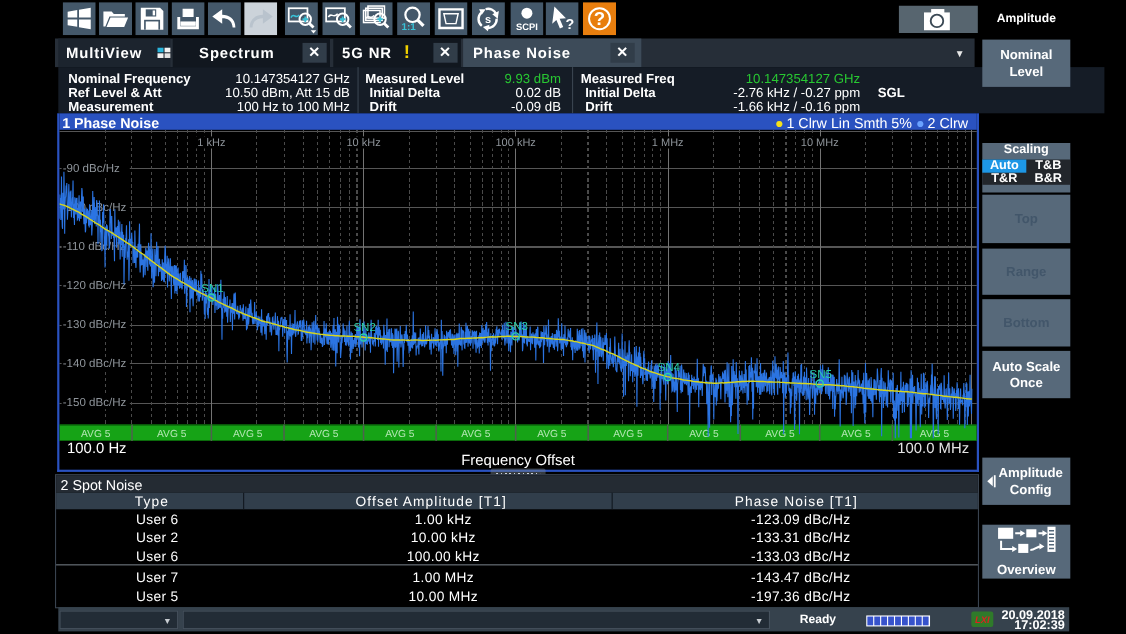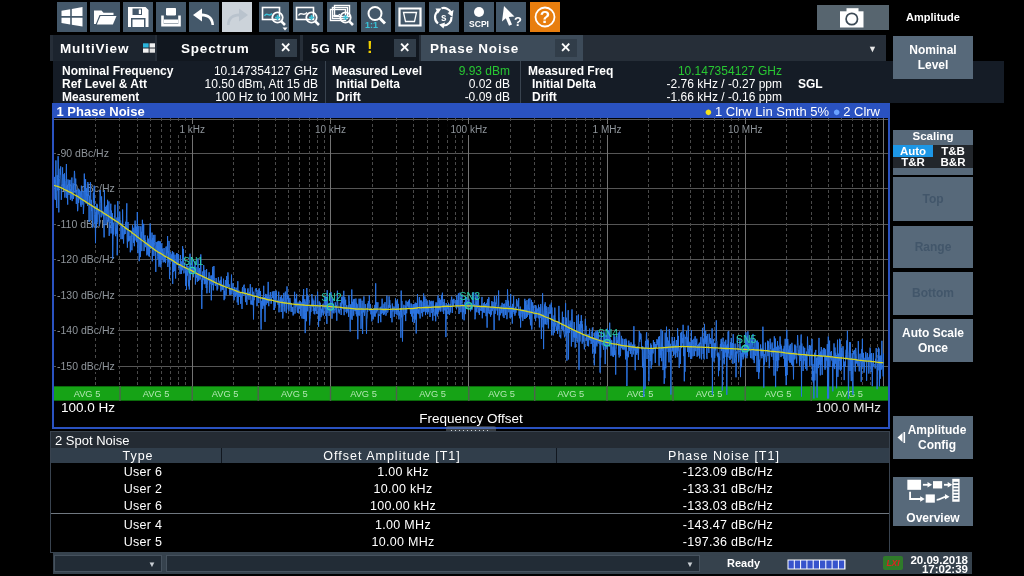--- a/index.html
+++ b/index.html
@@ -330,21 +330,21 @@
   </div>
   <div class="abs" style="left:2px;top:33px;width:180px;text-align:center;color:#fff;font-size:12.5px;letter-spacing:0.3px;">User 6</div>
   <div class="abs" style="left:202px;top:33px;width:300px;text-align:center;color:#fff;font-size:12.5px;letter-spacing:0.3px;">1.00 kHz</div>
   <div class="abs" style="left:527px;top:33px;width:300px;text-align:center;color:#fff;font-size:12.5px;letter-spacing:0.3px;">-123.09 dBc/Hz</div>
   <div class="abs" style="left:2px;top:50px;width:180px;text-align:center;color:#fff;font-size:12.5px;letter-spacing:0.3px;">User 2</div>
   <div class="abs" style="left:202px;top:50px;width:300px;text-align:center;color:#fff;font-size:12.5px;letter-spacing:0.3px;">10.00 kHz</div>
   <div class="abs" style="left:527px;top:50px;width:300px;text-align:center;color:#fff;font-size:12.5px;letter-spacing:0.3px;">-133.31 dBc/Hz</div>
   <div class="abs" style="left:2px;top:67px;width:180px;text-align:center;color:#fff;font-size:12.5px;letter-spacing:0.3px;">User 6</div>
   <div class="abs" style="left:202px;top:67px;width:300px;text-align:center;color:#fff;font-size:12.5px;letter-spacing:0.3px;">100.00 kHz</div>
   <div class="abs" style="left:527px;top:67px;width:300px;text-align:center;color:#fff;font-size:12.5px;letter-spacing:0.3px;">-133.03 dBc/Hz</div>
-  <div class="abs" style="left:2px;top:86px;width:180px;text-align:center;color:#fff;font-size:12.5px;letter-spacing:0.3px;">User 4</div>
+  <div class="abs" style="left:2px;top:86px;width:180px;text-align:center;color:#fff;font-size:12.5px;letter-spacing:0.3px;">User 7</div>
   <div class="abs" style="left:202px;top:86px;width:300px;text-align:center;color:#fff;font-size:12.5px;letter-spacing:0.3px;">1.00 MHz</div>
   <div class="abs" style="left:527px;top:86px;width:300px;text-align:center;color:#fff;font-size:12.5px;letter-spacing:0.3px;">-143.47 dBc/Hz</div>
   <div class="abs" style="left:2px;top:103px;width:180px;text-align:center;color:#fff;font-size:12.5px;letter-spacing:0.3px;">User 5</div>
   <div class="abs" style="left:202px;top:103px;width:300px;text-align:center;color:#fff;font-size:12.5px;letter-spacing:0.3px;">10.00 MHz</div>
   <div class="abs" style="left:527px;top:103px;width:300px;text-align:center;color:#fff;font-size:12.5px;letter-spacing:0.3px;">-197.36 dBc/Hz</div>
   <div class="abs" style="left:0;top:81px;width:838px;height:1px;background:#707880;"></div>
 </div>
 
 <div class="abs" style="left:893px;top:11px;width:80px;text-align:center;color:#fff;font-weight:bold;font-size:11px;">Amplitude</div>
 <div class="sbtn" style="top:36px;height:43px;">Nominal<br>Level</div>

